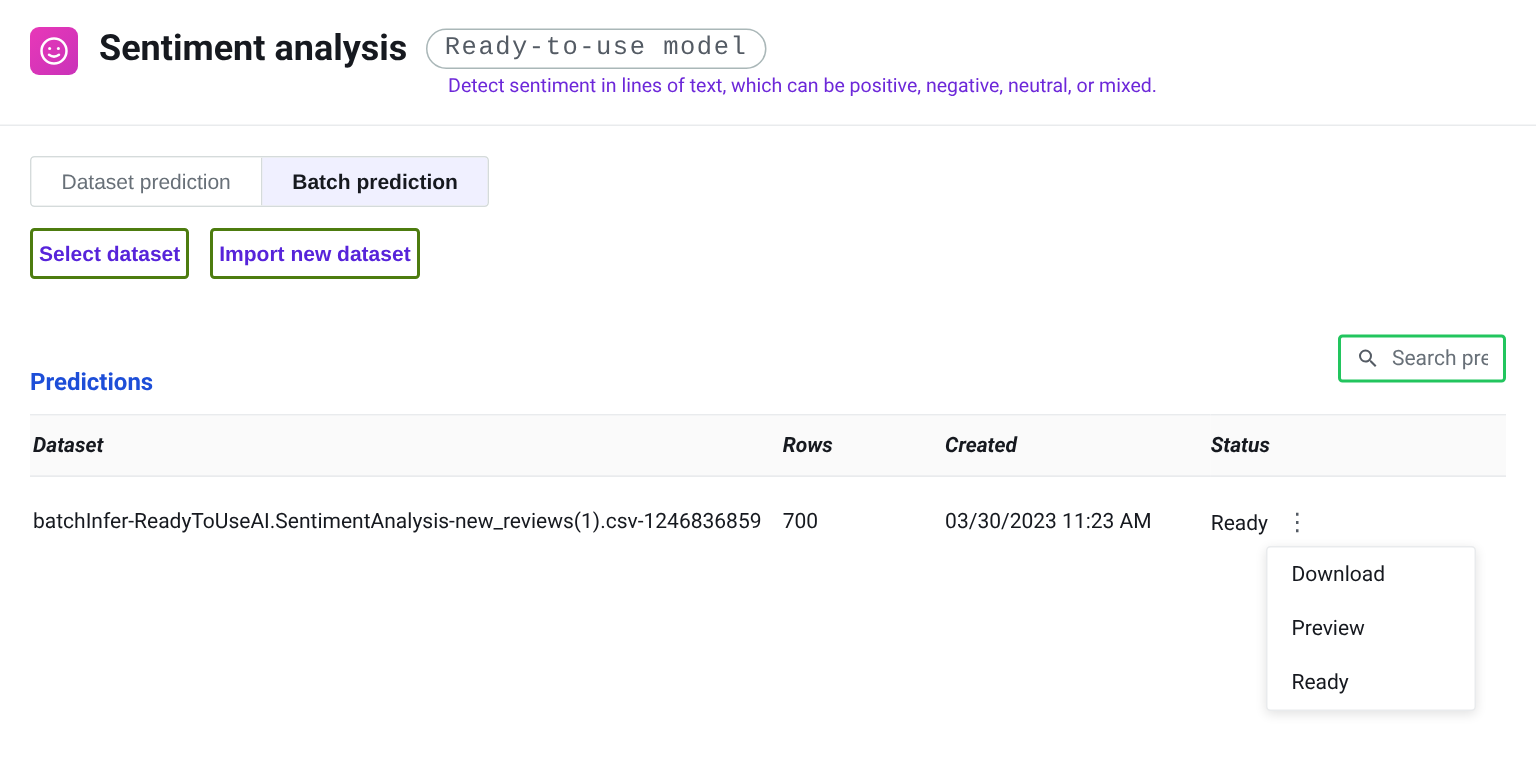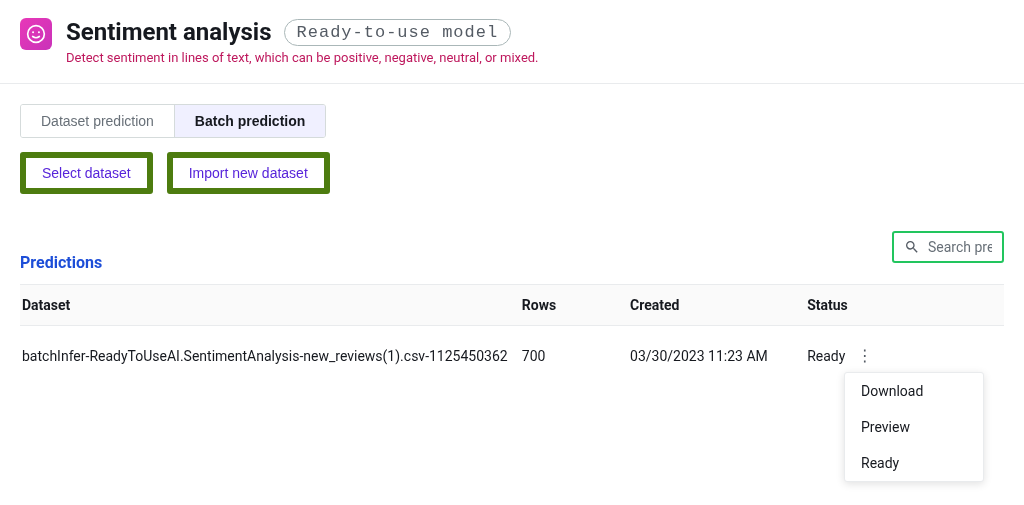--- a/index.html
+++ b/index.html
@@ -55,22 +55,23 @@
       border: 1px solid #aab7b8;
       border-radius: 14px;
       padding: 3px 12px;
       font-size: 17px;
       color: #545b64;
       font-family: "Courier New", monospace;
       letter-spacing: 1px;
     }
     .subtitle {
       font-size: 13px;
-      color: #be185d;
+      color: #6d28d9;
       margin-top: 4px;
+      text-align: center;
     }
     .content {
       padding: 20px;
     }
     .tabs {
       display: flex;
       border: 1px solid #d5dbdb;
       border-radius: 3px;
       width: fit-content;
       overflow: hidden;
@@ -95,26 +96,26 @@
       font-size: 14px;
       color: #16191f;
       margin-top: 20px;
     }
     .button-row {
       display: flex;
       gap: 14px;
       margin-top: 14px;
     }
     .outline-btn {
-      border: 6px solid #4d7c0f;
+      border: 2px solid #4d7c0f;
       background: #fff;
       color: #5724da;
-      padding: 7px 16px;
-      font-size: 14px;
-      font-weight: 400;
+      padding: 7px 4px;
+      font-size: 14px;
+      font-weight: 700;
       border-radius: 3px;
       cursor: pointer;
     }
     .section-header {
       display: flex;
       justify-content: space-between;
       align-items: center;
       margin-top: 28px;
     }
     .section-title {
@@ -156,20 +157,21 @@
       background: #fafafa;
     }
     th {
       text-align: left;
       padding: 12px 0;
       font-size: 14px;
       font-weight: 700;
       color: #16191f;
       border-top: 1px solid #e9ebed;
       border-bottom: 1px solid #e9ebed;
+      font-style: italic;
     }
     th:first-child, td:first-child {
       padding-left: 2px;
     }
     td {
       padding: 16px 0;
       font-size: 14px;
       color: #16191f;
       vertical-align: middle;
     }
@@ -247,21 +249,21 @@
       <thead>
         <tr>
           <th style="width:51%">Dataset</th>
           <th style="width:11%">Rows</th>
           <th style="width:18%">Created</th>
           <th style="width:20%">Status</th>
         </tr>
       </thead>
       <tbody>
         <tr>
-          <td>batchInfer-ReadyToUseAI.SentimentAnalysis-new_reviews(1).csv-1125450362</td>
+          <td>batchInfer-ReadyToUseAI.SentimentAnalysis-new_reviews(1).csv-1246836859</td>
           <td>700</td>
           <td>03/30/2023 11:23 AM</td>
           <td>
             <span>Ready</span>
             <span class="kebab">⋮</span>
           </td>
         </tr>
       </tbody>
     </table>
 

